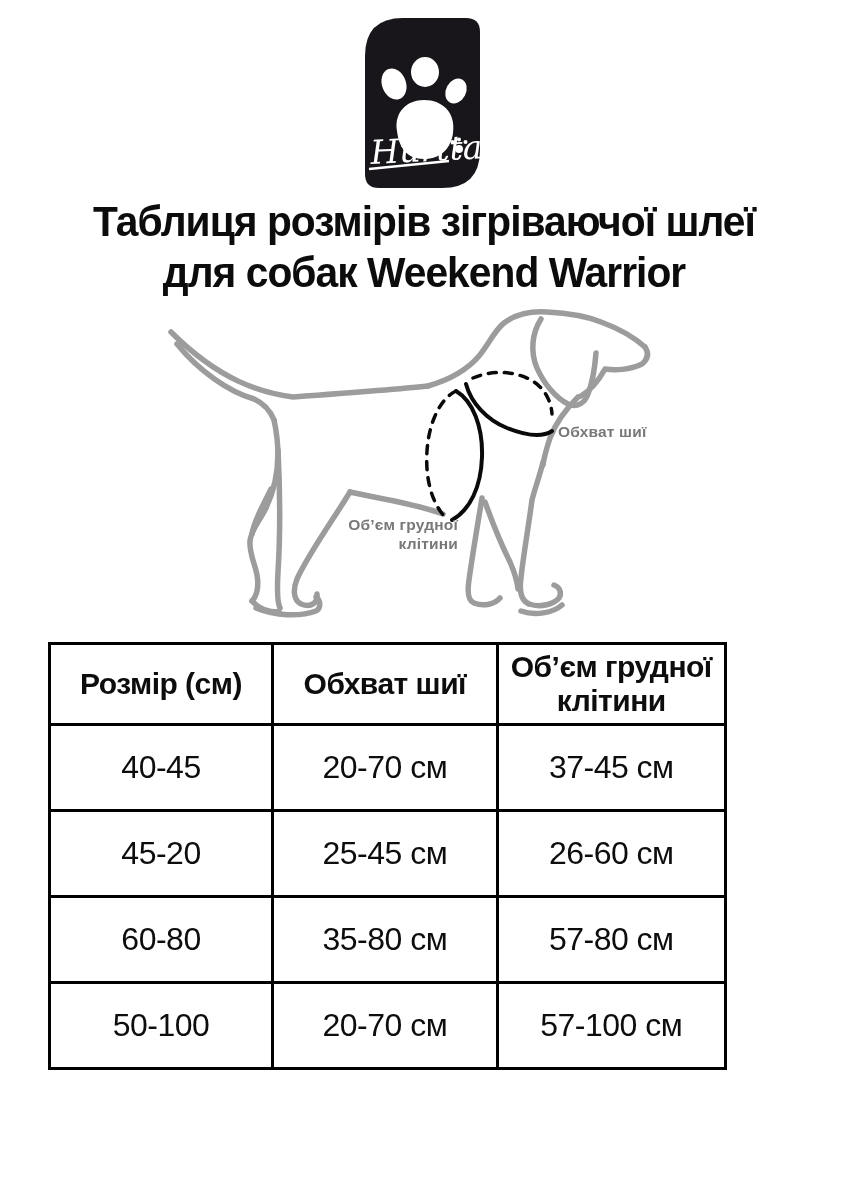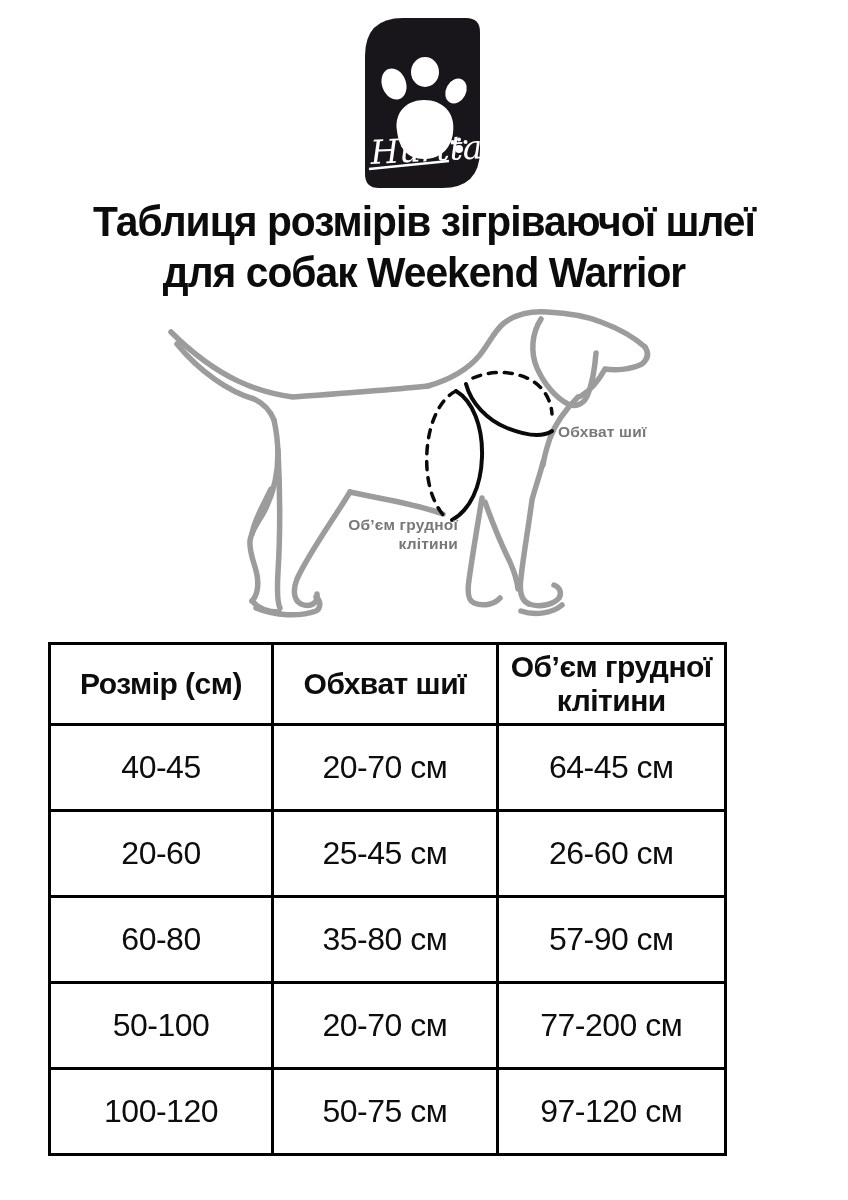--- a/index.html
+++ b/index.html
@@ -109,38 +109,33 @@
       <tr>
         <th>Розмір (см)</th>
         <th>Обхват шиї</th>
         <th>Об’єм грудної клітини</th>
       </tr>
     </thead>
     <tbody>
       <tr>
         <td>40-45</td>
         <td>20-70 см</td>
-        <td>64-45 см</td>
+        <td>37-45 см</td>
       </tr>
       <tr>
-        <td>20-60</td>
+        <td>45-20</td>
         <td>25-45 см</td>
         <td>26-60 см</td>
       </tr>
       <tr>
         <td>60-80</td>
         <td>35-80 см</td>
-        <td>57-90 см</td>
+        <td>57-80 см</td>
       </tr>
       <tr>
         <td>50-100</td>
         <td>20-70 см</td>
-        <td>77-200 см</td>
-      </tr>
-      <tr>
-        <td>100-120</td>
-        <td>50-75 см</td>
-        <td>97-120 см</td>
+        <td>57-100 см</td>
       </tr>
     </tbody>
   </table>
 
 </div>
 
 </body></html>

